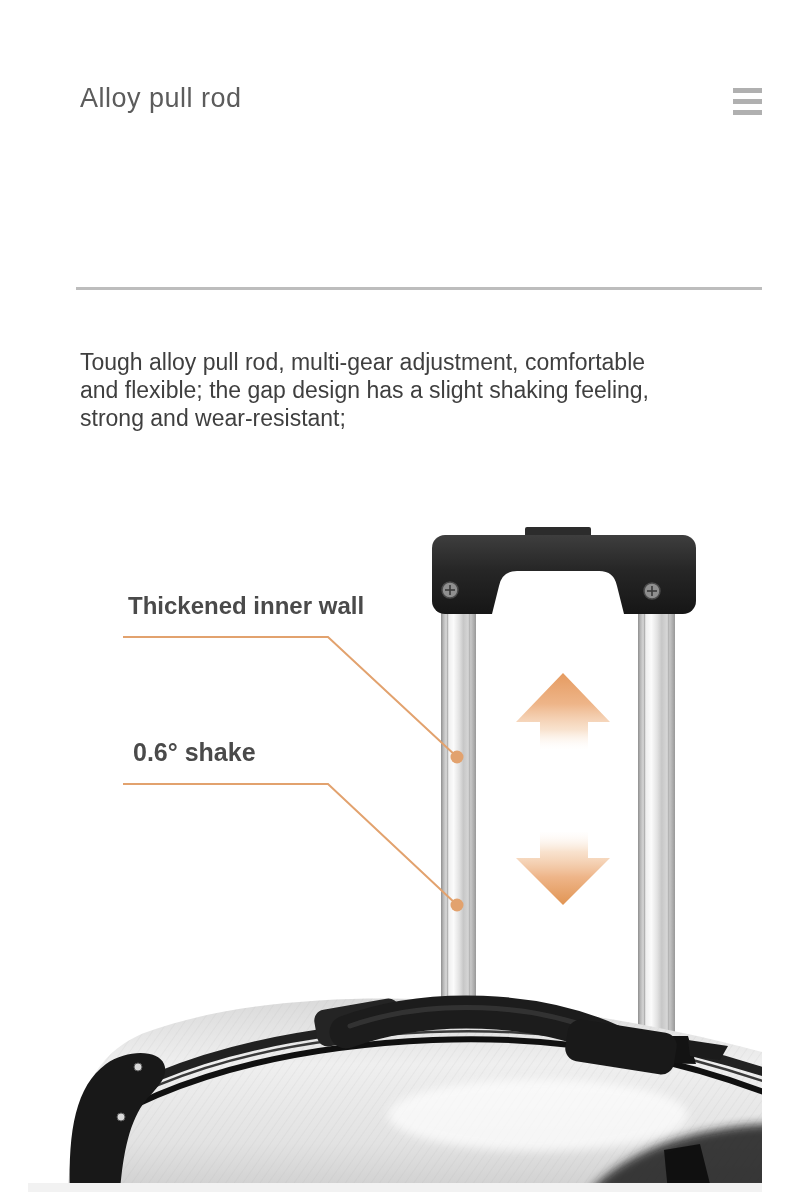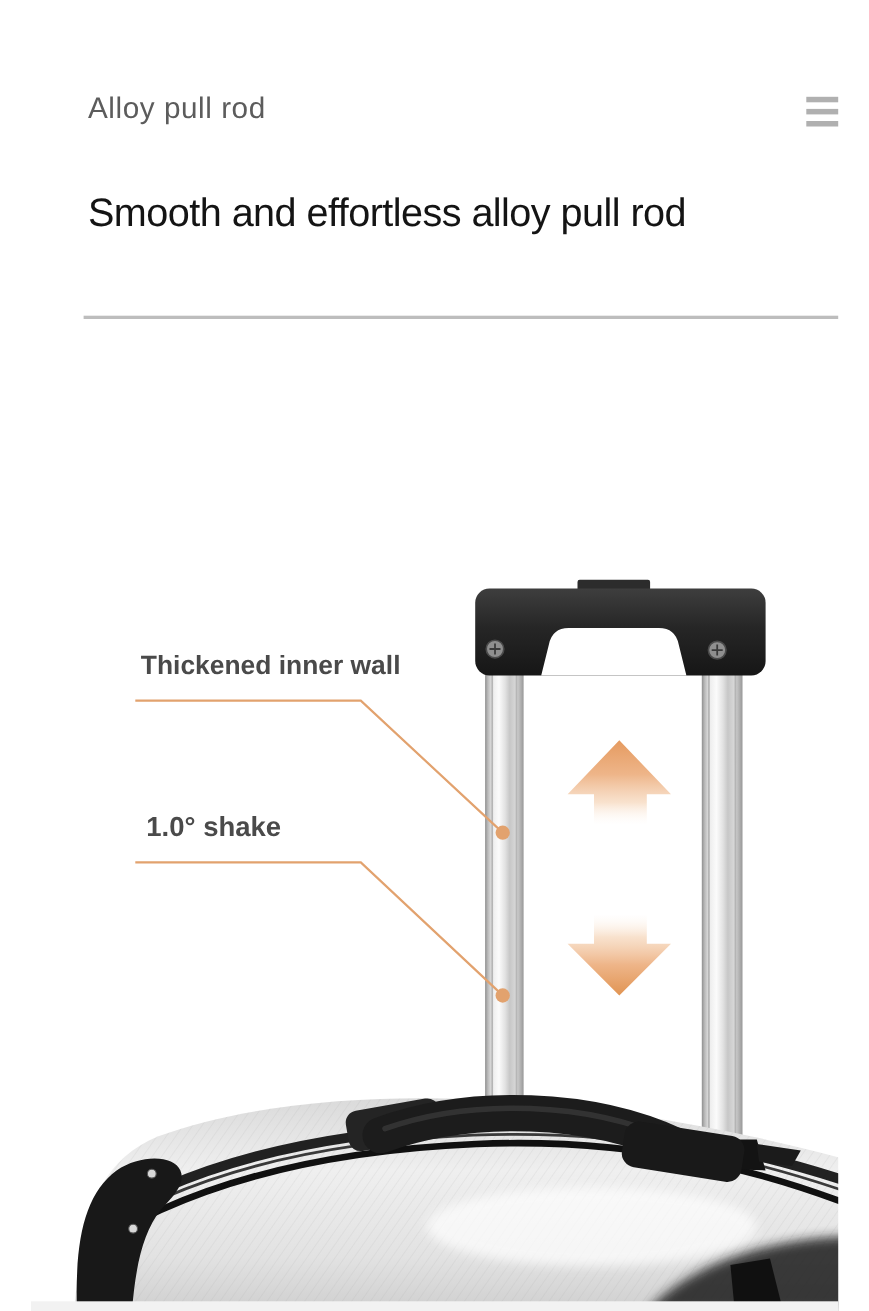--- a/index.html
+++ b/index.html
@@ -88,27 +88,27 @@
 
 <div class="page">
 
   <div class="section-label">Alloy pull rod</div>
   <div class="menu-icon">
     <span></span>
     <span></span>
     <span></span>
   </div>
 
-  <h1 class="hero-title">Smooth and effortless alloy pull rod</h1>
 
   <hr class="divider">
 
+  <p class="description">Tough alloy pull rod, multi-gear adjustment, comfortable and flexible; the gap design has a slight shaking feeling, strong and wear-resistant;</p>
 
   <div class="annotation annotation-1">Thickened inner wall</div>
-  <div class="annotation annotation-2">1.0° shake</div>
+  <div class="annotation annotation-2">0.6° shake</div>
 
   <svg class="figure-svg" viewBox="0 520 790 672" width="790" height="672" xmlns="http://www.w3.org/2000/svg">
     <defs>
       <linearGradient id="rodGrad" x1="0" y1="0" x2="1" y2="0">
         <stop offset="0" stop-color="#8f8f8f"></stop>
         <stop offset="0.07" stop-color="#b9b9b9"></stop>
         <stop offset="0.2" stop-color="#ededed"></stop>
         <stop offset="0.36" stop-color="#fbfbfb"></stop>
         <stop offset="0.52" stop-color="#e2e2e2"></stop>
         <stop offset="0.64" stop-color="#c7c7c7"></stop>

